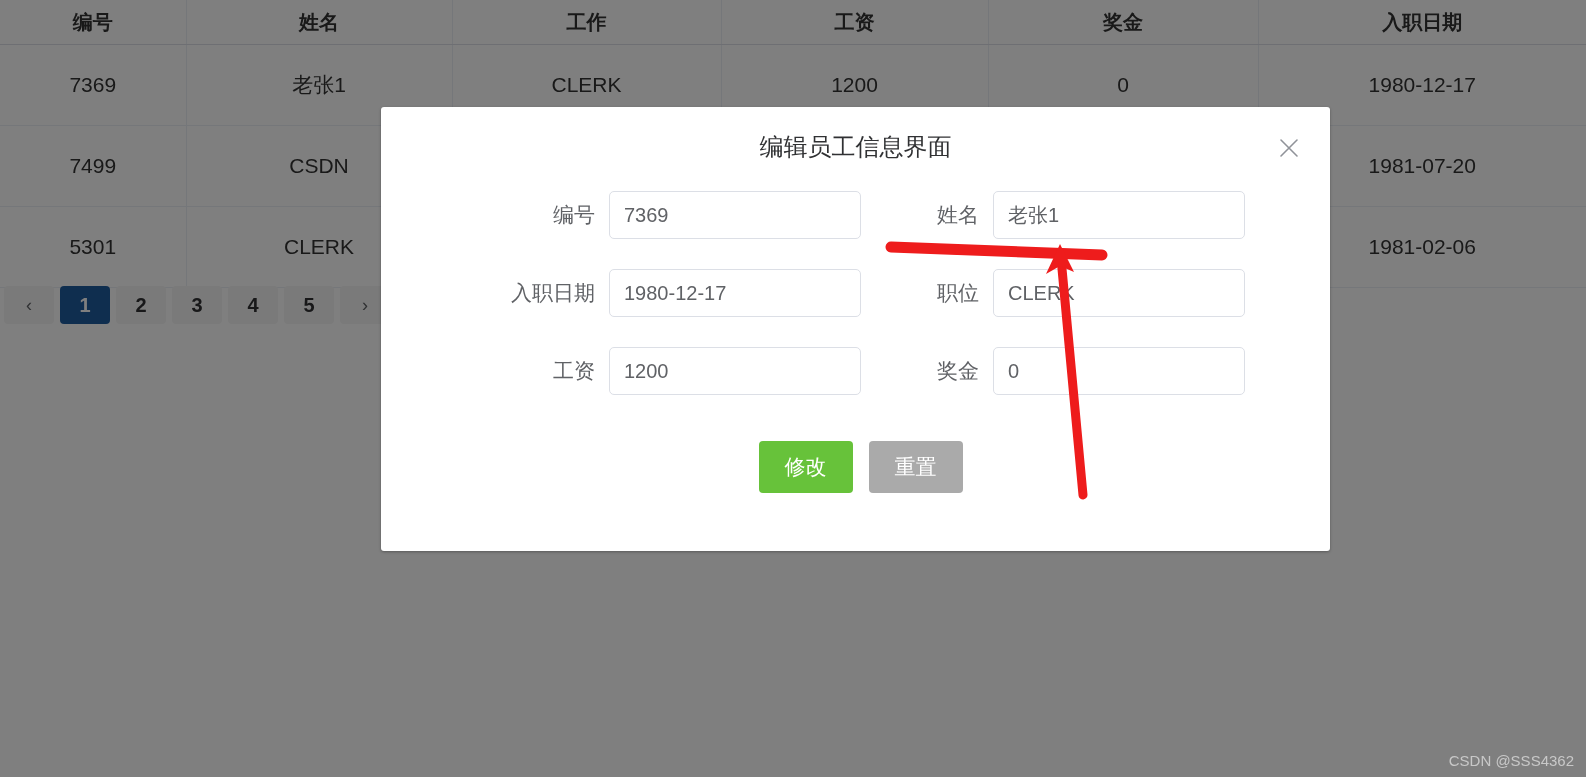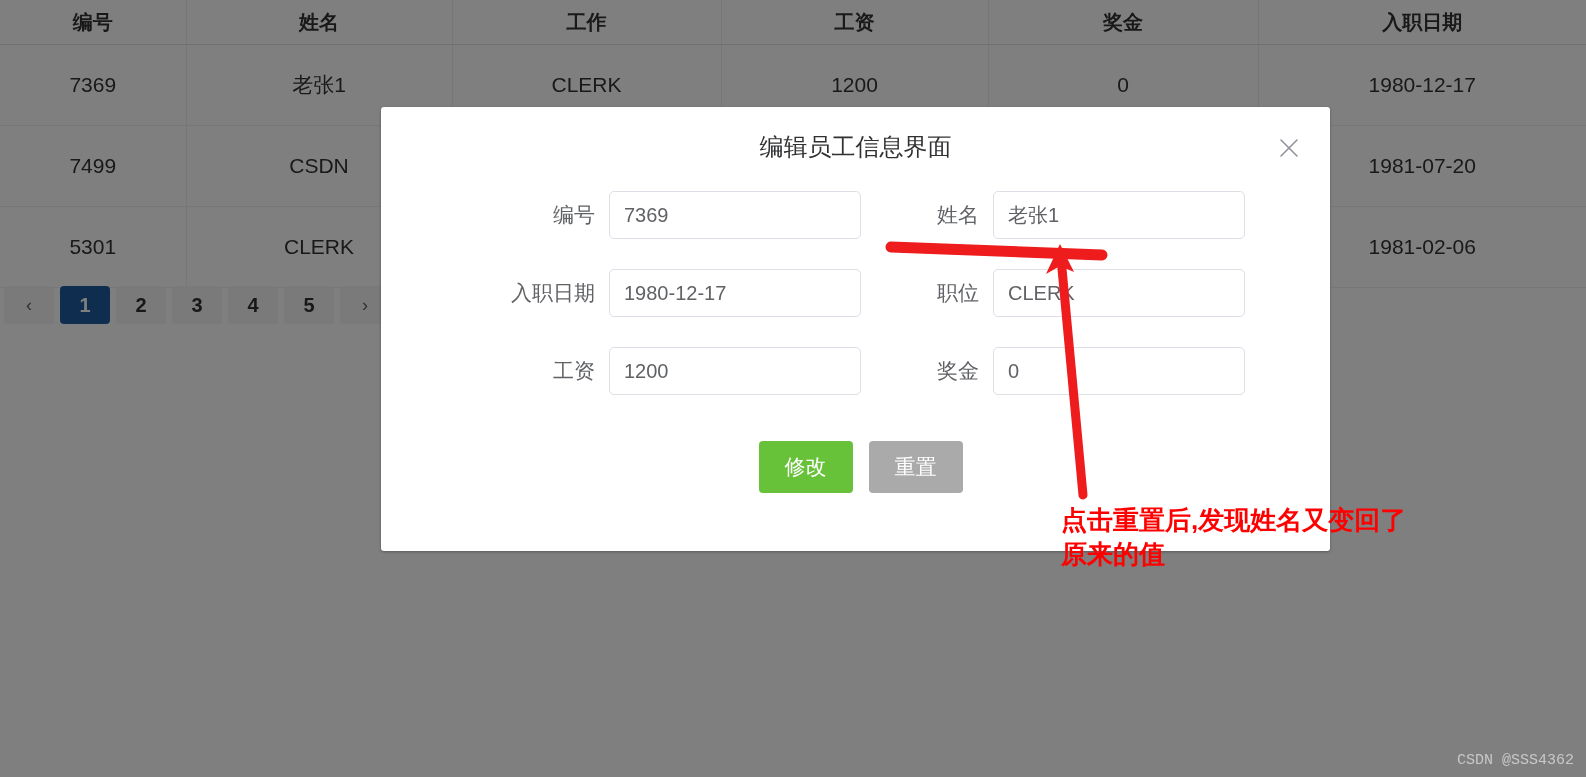--- a/index.html
+++ b/index.html
@@ -231,21 +231,21 @@
     white-space: pre-line;
   }
 
   
   #watermark {
     position: absolute;
     right: 12px;
     bottom: 8px;
     font-size: 15px;
     color: #c8c8c8;
-    font-family: Liberation Mono, monospace;
+    font-family: Liberation Sans, sans-serif;
   }
 </style>
 </head>
 <body>
 
 <div id="page-root">
 
   <table class="emp-table">
     <colgroup>
       <col class="c0">
@@ -363,17 +363,15 @@
 
 <div id="annotation-layer">
   <svg width="1586" height="777" viewBox="0 0 1586 777" style="position:absolute;inset:0;">
 
     <path d="M891 247 L1102 255" stroke="#ee1c1c" stroke-width="11" stroke-linecap="round" fill="none"></path>
 
     <path d="M1083 495 L1061 258" stroke="#ee1c1c" stroke-width="9" stroke-linecap="round" fill="none"></path>
 
     <path d="M1060 244 L1074 272 L1060 266 L1046 274 Z" fill="#ee1c1c"></path>
   </svg>
-  <div id="annotation-text">点击重置后,发现姓名又变回了
-原来的值</div>
 </div>
 
 <div id="watermark">CSDN @SSS4362</div>
 
 </body></html>

